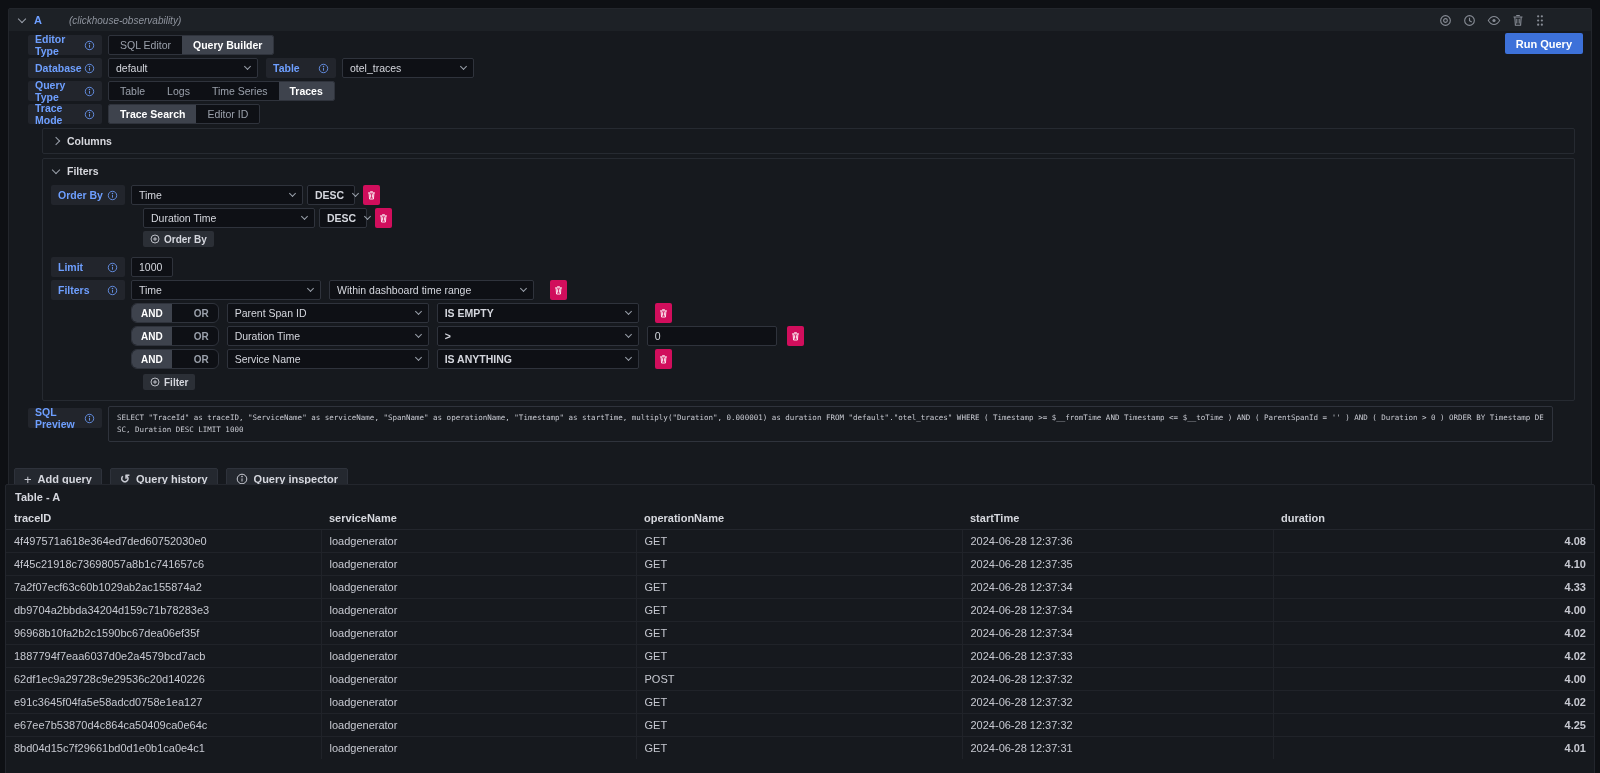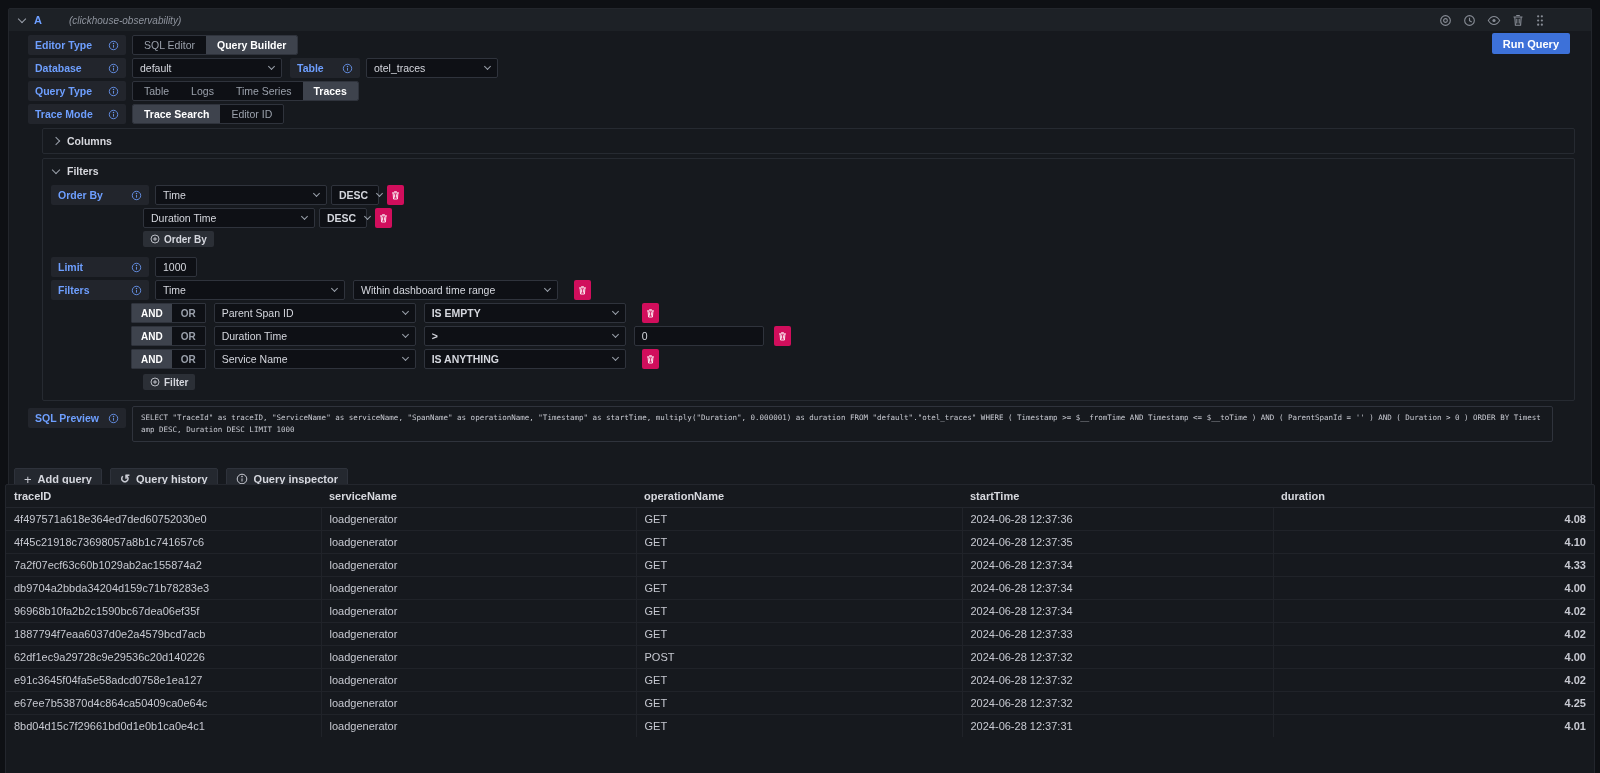--- a/index.html
+++ b/index.html
@@ -20,28 +20,28 @@
     height:22px; background:#1d2126; display:flex; align-items:center;
     padding:0 10px; gap:9px; position:relative;
   }
   .refid { color:#6e9fff; font-weight:700; font-size:11px; }
   .ds-name { color:#8e939d; font-style:italic; font-size:10px; margin-left:18px; }
   .hdr-icons { position:absolute; right:46px; top:0; height:22px; display:flex; align-items:center; gap:11px; color:#878c95; }
   .hdr-icons svg { display:block; }
   .card-body { padding:4px 8px 8px 16px; position:relative; }
 
   .run-query {
-    position:absolute; right:21px; top:2px; height:21px; padding:0 11px;
+    position:absolute; right:8px; top:2px; height:21px; padding:0 11px;
     background:#3d71d9; color:#fff; border:none; border-radius:2px;
     font-size:11px; font-weight:600; font-family:inherit; cursor:pointer;
   }
 
   .frow { display:flex; align-items:center; margin:0 0 3px 3px; height:20px; }
   .chip {
-    width:98px; height:20px; background:#22252c; color:#6e9fff;
+    width:74px; height:20px; background:#22252c; color:#6e9fff;
     display:flex; align-items:center; justify-content:space-between;
     padding:0 7px; border-radius:2px; font-size:10.5px; font-weight:600; flex:none;
     margin-right:6px;
   }
   .chip.sm { width:70px; }
   .info-i { width:11px; height:11px; flex:none; opacity:.9; }
   .select, .tinput {
     height:20px; background:#0e1015; border:1px solid #2f333c; border-radius:2px;
     display:flex; align-items:center; justify-content:space-between;
     padding:0 7px; color:#d5d7de; font-size:10.5px; flex:none; cursor:pointer;
@@ -59,21 +59,21 @@
 
   .trash-btn {
     width:17px; height:20px; background:#d10e5c; border:none; border-radius:2px;
     display:flex; align-items:center; justify-content:center; cursor:pointer; flex:none;
   }
   .add-btn {
     height:16px; display:inline-flex; align-items:center; gap:4px;
     background:#2b2f36; border:none; border-radius:2px; padding:0 7px;
     color:#d5d7de; font-size:10px; font-weight:700; font-family:inherit; cursor:pointer;
   }
-  .andor { display:inline-flex; height:20px; background:#0e1015; border:1px solid #2f333c; border-radius:1px; overflow:hidden; flex:none; }
+  .andor { display:inline-flex; height:20px; background:#0e1015; border:1px solid #2f333c; border-radius:6px; overflow:hidden; flex:none;gap:13px; }
   .andor .opt { padding:0 9px; display:flex; align-items:center; font-size:10px; color:#9aa0ab; font-weight:600; cursor:pointer; }
   .andor .opt.sel { background:#3e434d; color:#fff; font-weight:700; }
   .spacer80 { width:80px; flex:none; }
   .spacer92 { width:92px; flex:none; }
 
   .sql-row { display:flex; align-items:flex-start; margin:5px 30px 0 3px; }
   .sql-box {
     flex:1; border:1px solid #2f333c; border-radius:2px; padding:5px 8px;
     font-family:"DejaVu Sans Mono", monospace; font-size:7.5px; line-height:12px;
     color:#c9cbd3; word-break:break-all; white-space:pre-wrap;
@@ -432,20 +432,21 @@
             <path d="M6 5.4v3.1" stroke="currentColor"></path>
             <circle cx="6" cy="3.6" r=".8" fill="currentColor"></circle>
           </svg>
         <span>Query inspector</span>
       </button>
     </div>
   </div>
 </div>
 
 <div class="panel">
+  <div class="panel-title">Table - A</div>
   <table class="grid">
     <colgroup>
         <col style="width:315px">
         <col style="width:315px">
         <col style="width:326px">
         <col style="width:311px">
         <col>
       </colgroup>
     <thead>
       <tr>

